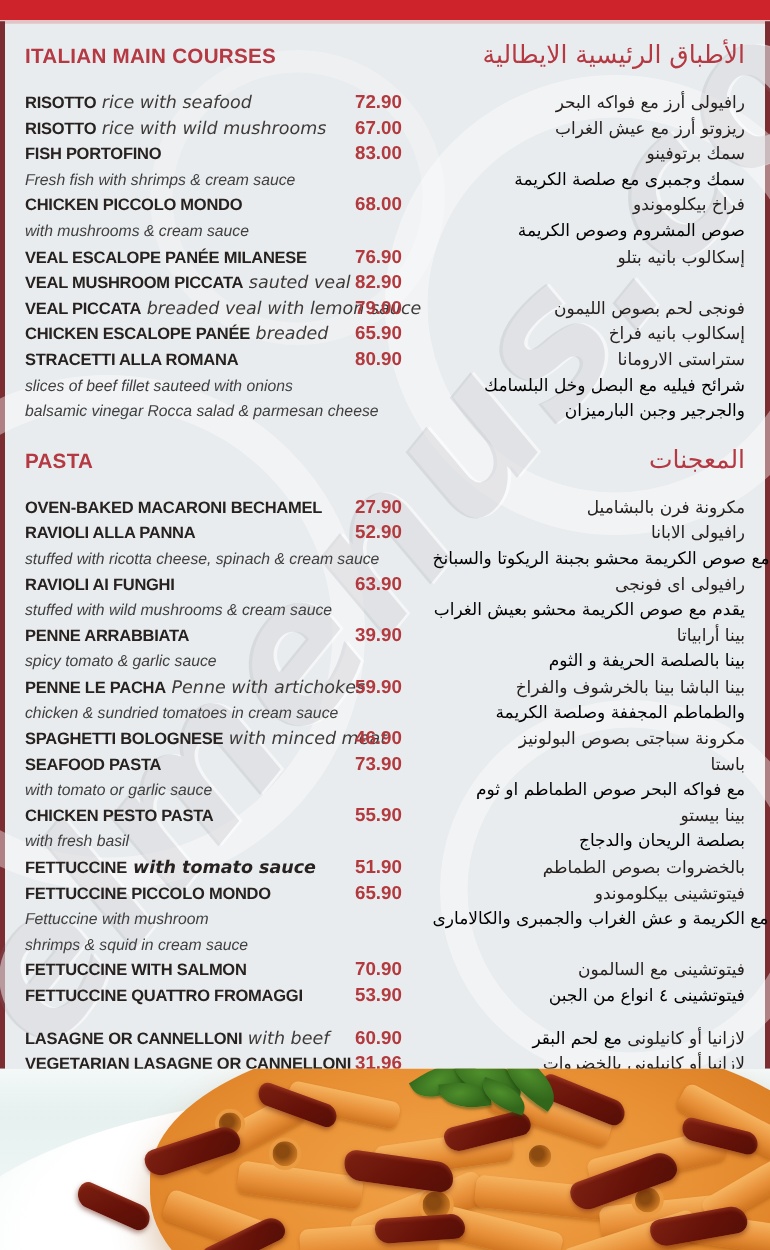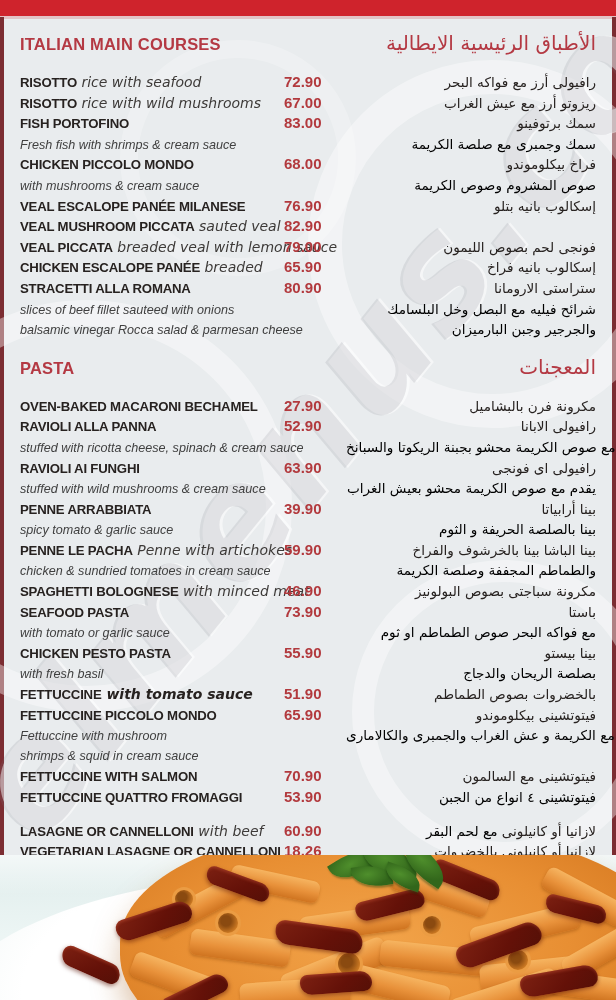--- a/index.html
+++ b/index.html
@@ -252,21 +252,21 @@
             <div class="ar red">فيتوتشينى ٤ انواع من الجبن</div>
           </div>
           <div class="gap-row"></div>
           <div class="row">
             <div class="en">LASAGNE OR CANNELLONI<span class="detail"> with beef</span></div>
             <div class="price">60.90</div>
             <div class="ar"><span>لازانيا أو كانيلونى</span><span class="red"> مع لحم البقر</span></div>
           </div>
           <div class="row">
             <div class="en">VEGETARIAN LASAGNE OR CANNELLONI</div>
-            <div class="price">18.26</div>
+            <div class="price">31.96</div>
             <div class="ar">لازانيا أو كانيلونى بالخضروات</div>
           </div>
         </div>
       </div>
   </div>
 
   <div class="photo">
     <div class="sheen"></div>
     <div class="plate"></div>
     <div class="pasta-mound"></div>

